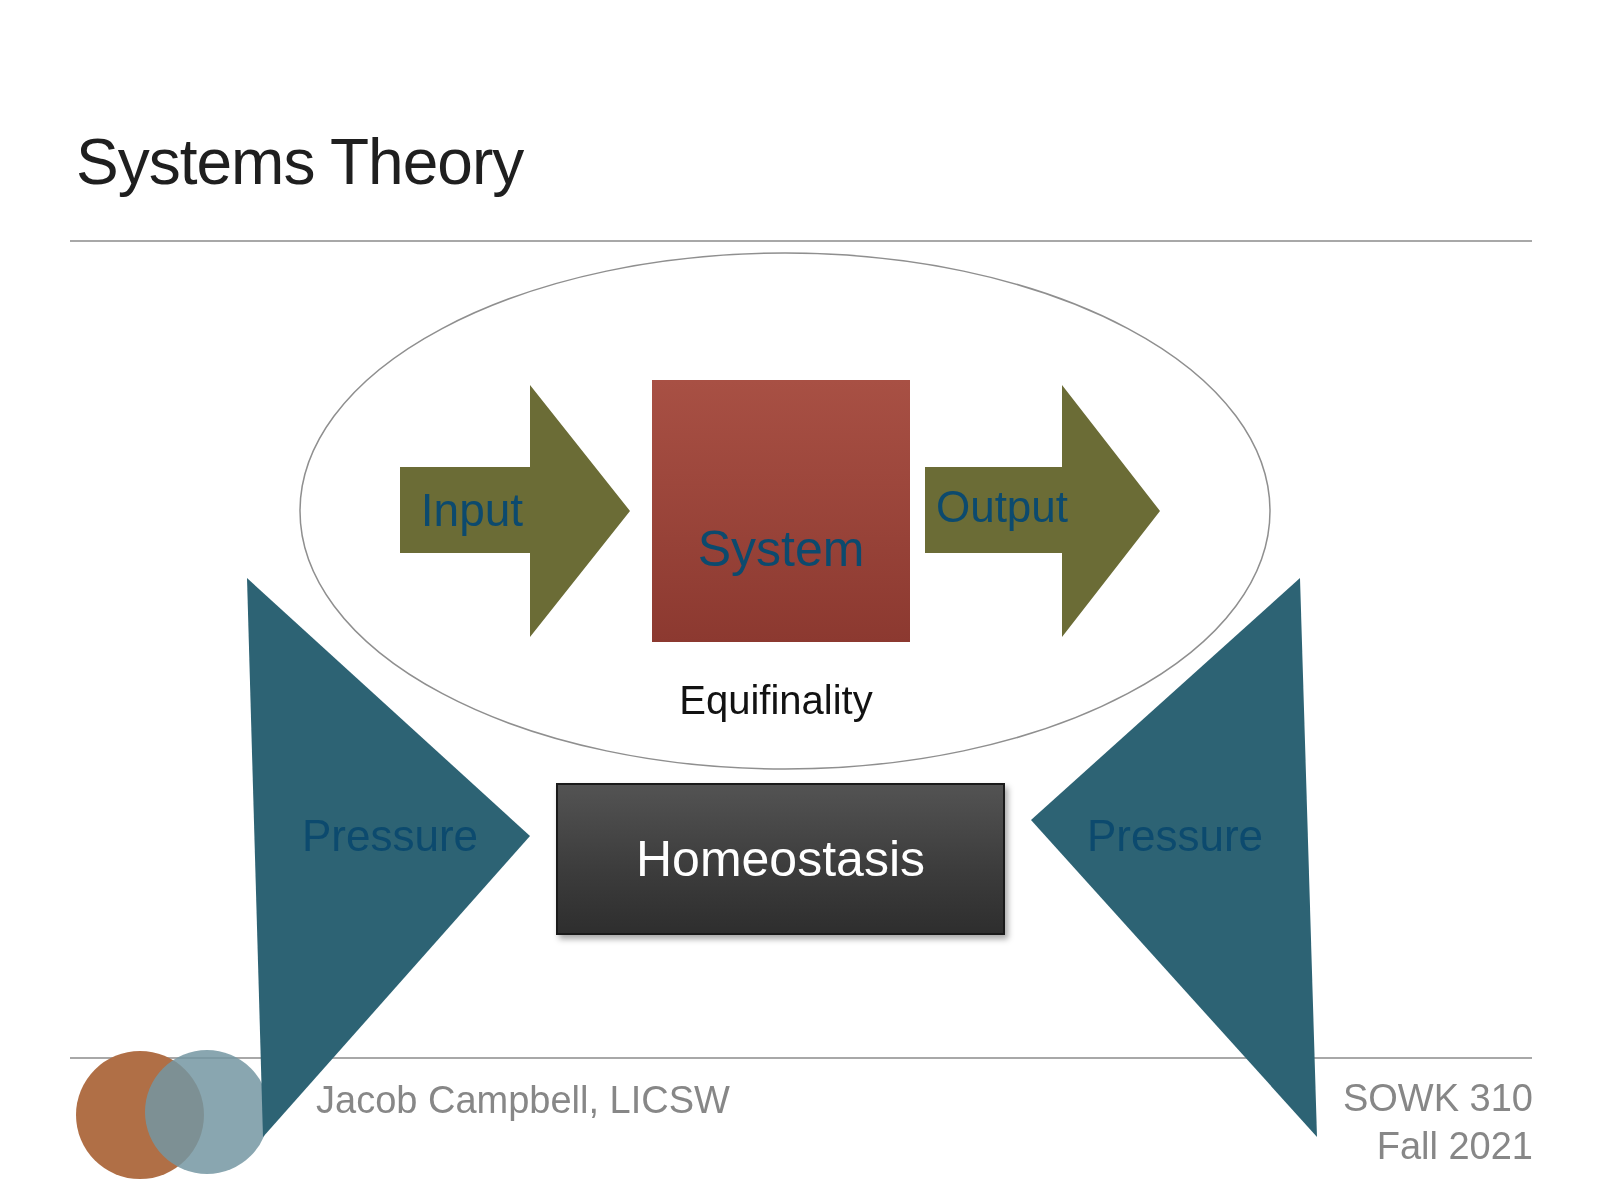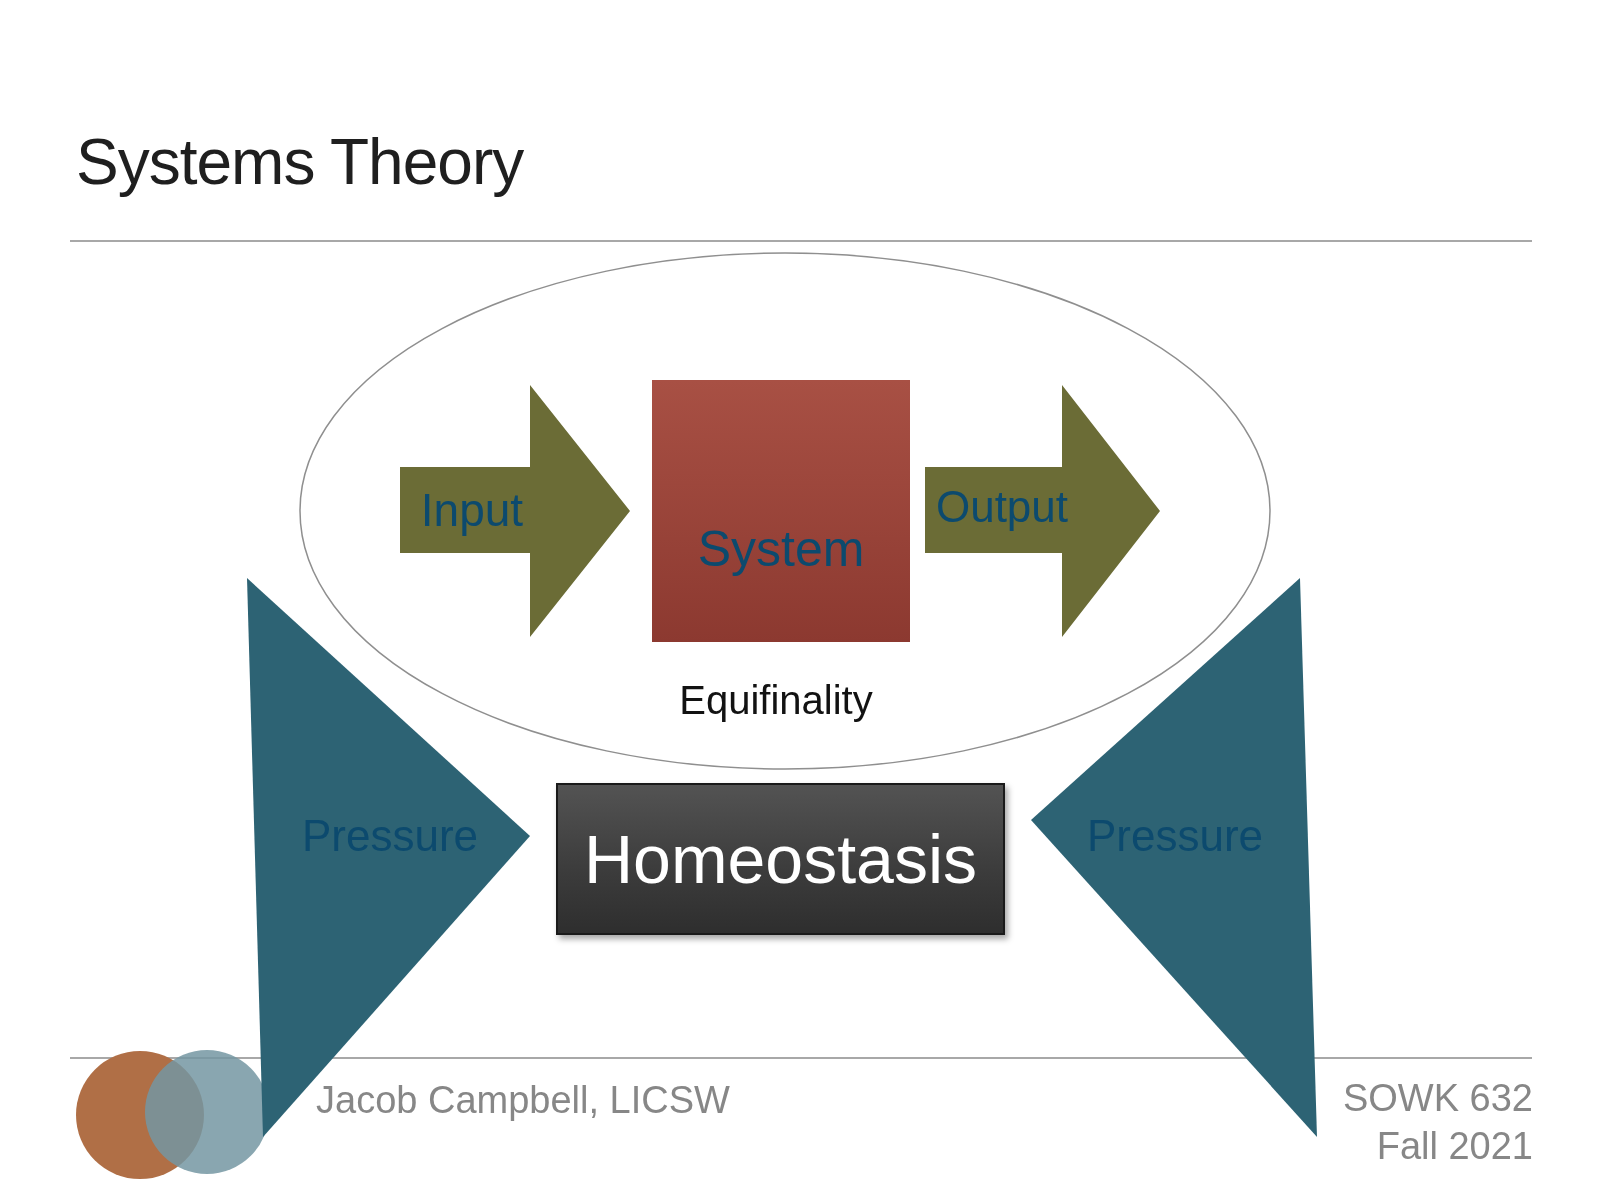--- a/index.html
+++ b/index.html
@@ -21,21 +21,21 @@
   .lbl-output {left:922px;top:464px;width:160px;height:86px;font-size:44px;}
   .lbl-equifinality{
     left:576px;top:668px;width:400px;height:64px;font-size:40px;color:#121212;
   }
   .homeostasis-box{
     position:absolute;left:556px;top:783px;width:445px;height:148px;
     background:linear-gradient(180deg,#535353 0%,#3d3d3d 55%,#2e2e2e 100%);
     border:2px solid #1a1a1a;
     box-shadow:3px 4px 6px rgba(0,0,0,0.35);
     display:flex;align-items:center;justify-content:center;
-    color:#ffffff;font-size:68px;
+    color:#ffffff;font-size:50px;
   }
   .lbl-pressure-left {left:290px;top:806px;width:200px;height:60px;font-size:44px;}
   .lbl-pressure-right{left:1075px;top:806px;width:200px;height:60px;font-size:44px;}
   .footer-left{
     position:absolute;left:316px;top:1076px;font-size:38px;line-height:48px;
     color:#878787;
   }
   .footer-right{
     position:absolute;right:67px;top:1074px;font-size:38px;line-height:48px;
     color:#878787;text-align:right;
@@ -89,17 +89,17 @@
 
   <div class="label lbl-pressure-left">Pressure</div>
 
   <div class="label lbl-pressure-right">Pressure</div>
 
   <div class="footer-left">
     <div>Jacob Campbell, LICSW</div>
   </div>
 
   <div class="footer-right">
-    <div>SOWK 632</div>
+    <div>SOWK 310</div>
     <div>Fall 2021</div>
   </div>
 
 </div>
 
 </body></html>

